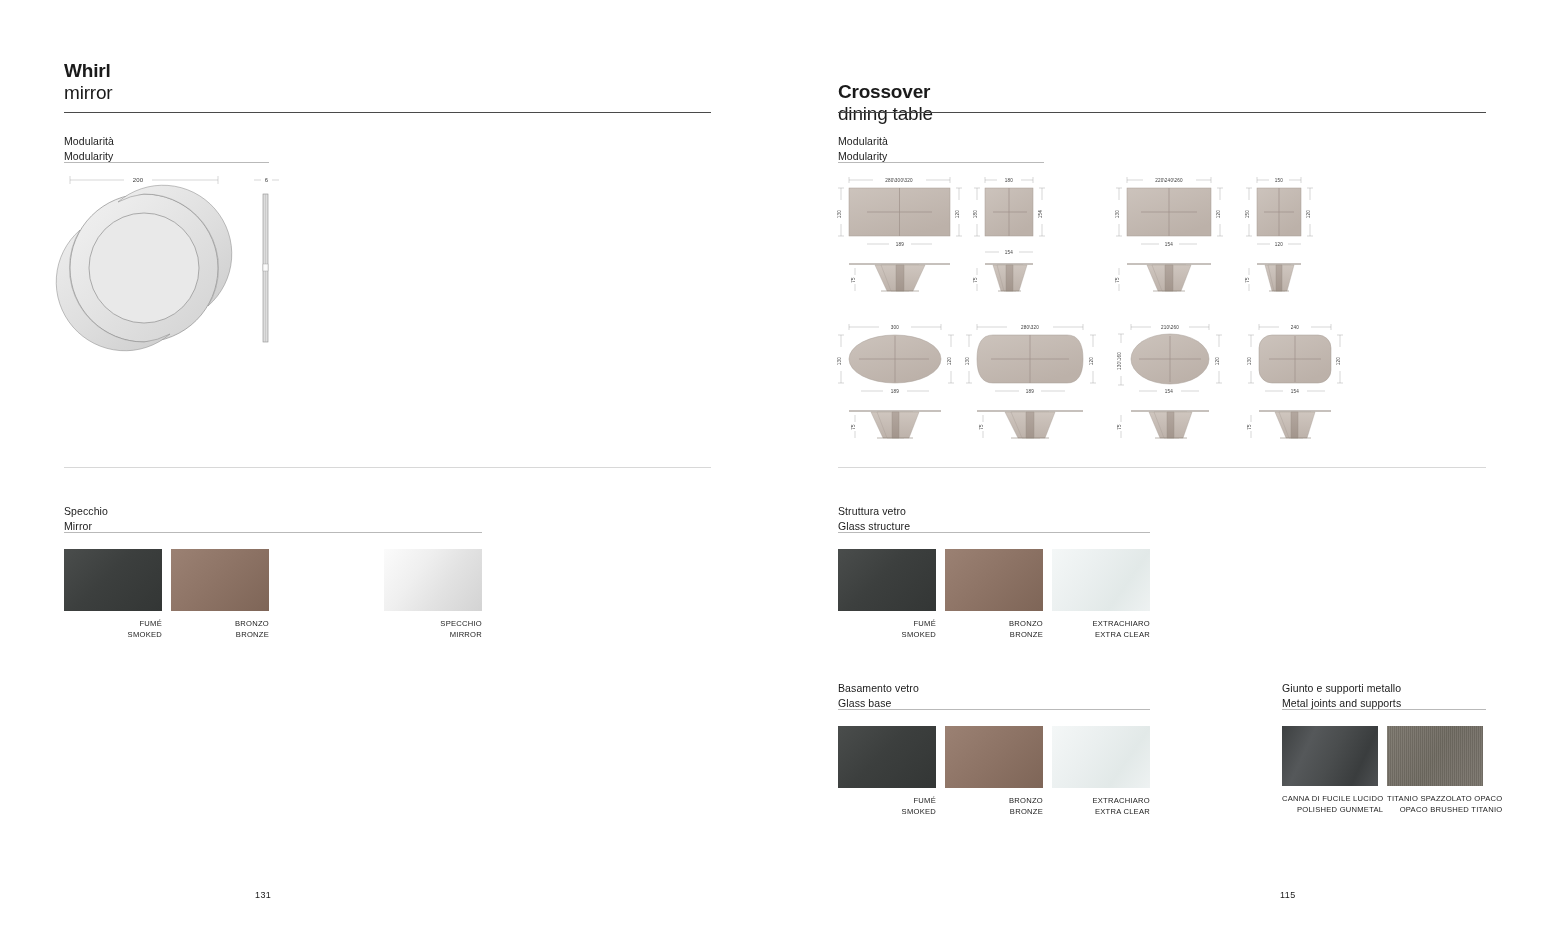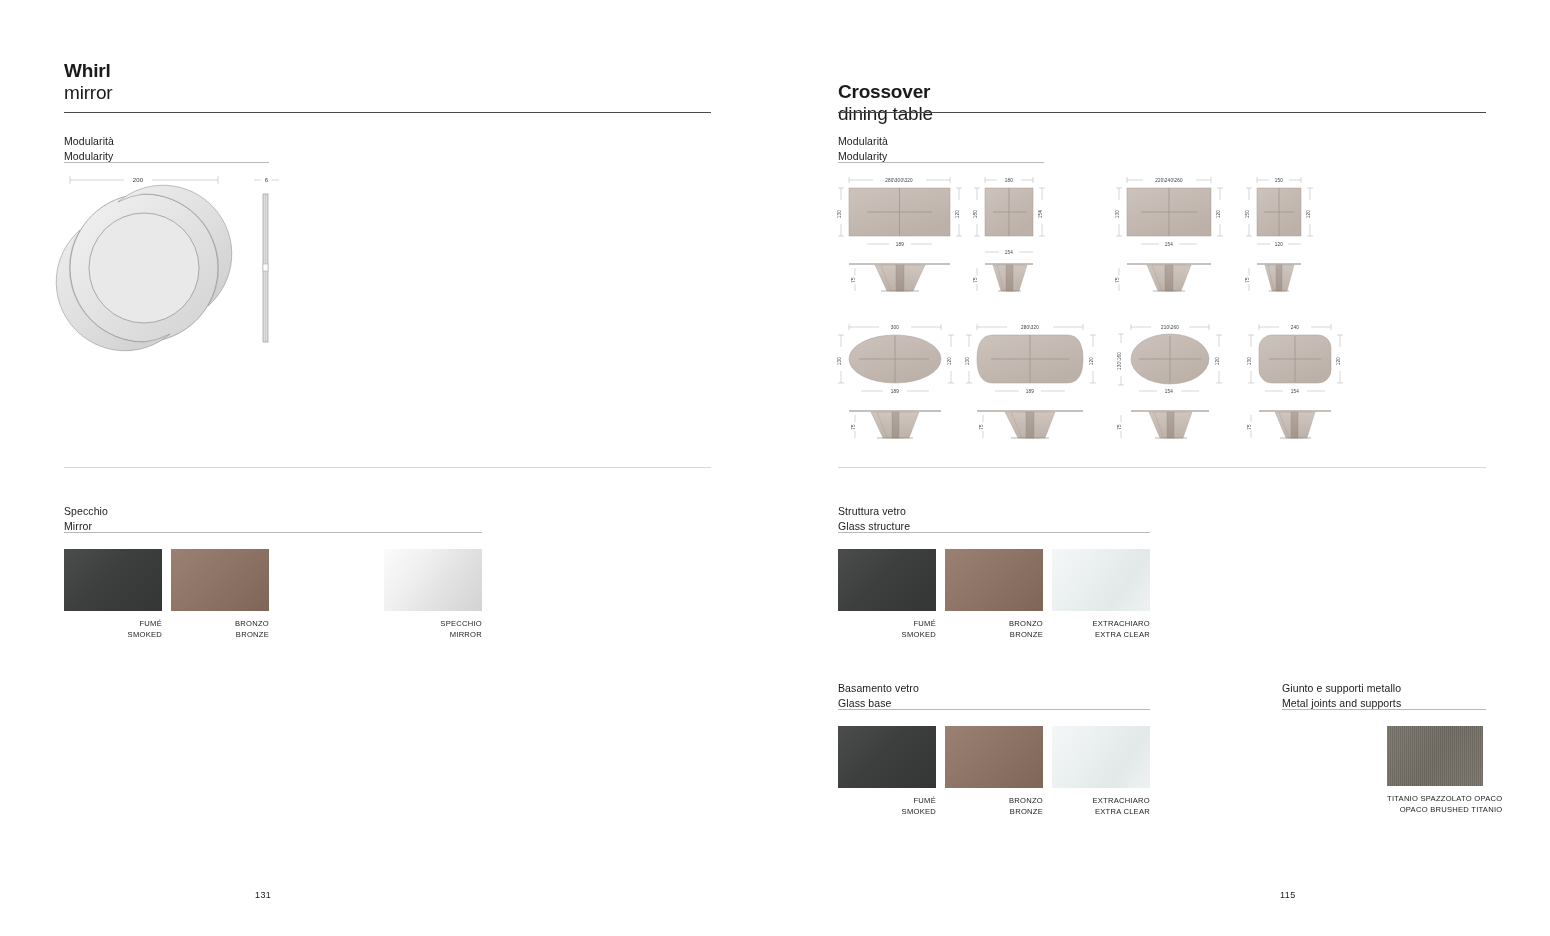--- a/index.html
+++ b/index.html
@@ -586,20 +586,27 @@
       <span>EXTRA CLEAR</span>
     </div>
   </div>
 
   <div class="cap" style="left:507px;top:681px;">
     <span class="it">Giunto e supporti metallo</span>
     <span class="en">Metal joints and supports</span>
   </div>
   <div class="rule-mid" style="left:507px;top:709px;width:204px;"></div>
 
+  <div class="sw" style="left:507px;top:726px;">
+    <div class="sw-box sw-metal gunmetal"></div>
+    <div class="sw-lbl">
+      <span>CANNA DI FUCILE LUCIDO</span>
+      <span>POLISHED GUNMETAL</span>
+    </div>
+  </div>
   <div class="sw" style="left:612px;top:726px;">
     <div class="sw-box sw-metal titanio"></div>
     <div class="sw-lbl">
       <span>TITANIO SPAZZOLATO OPACO</span>
       <span>OPACO BRUSHED TITANIO</span>
     </div>
   </div>
 
   <div class="pageno" style="left:505px;">115</div>
 </div>

